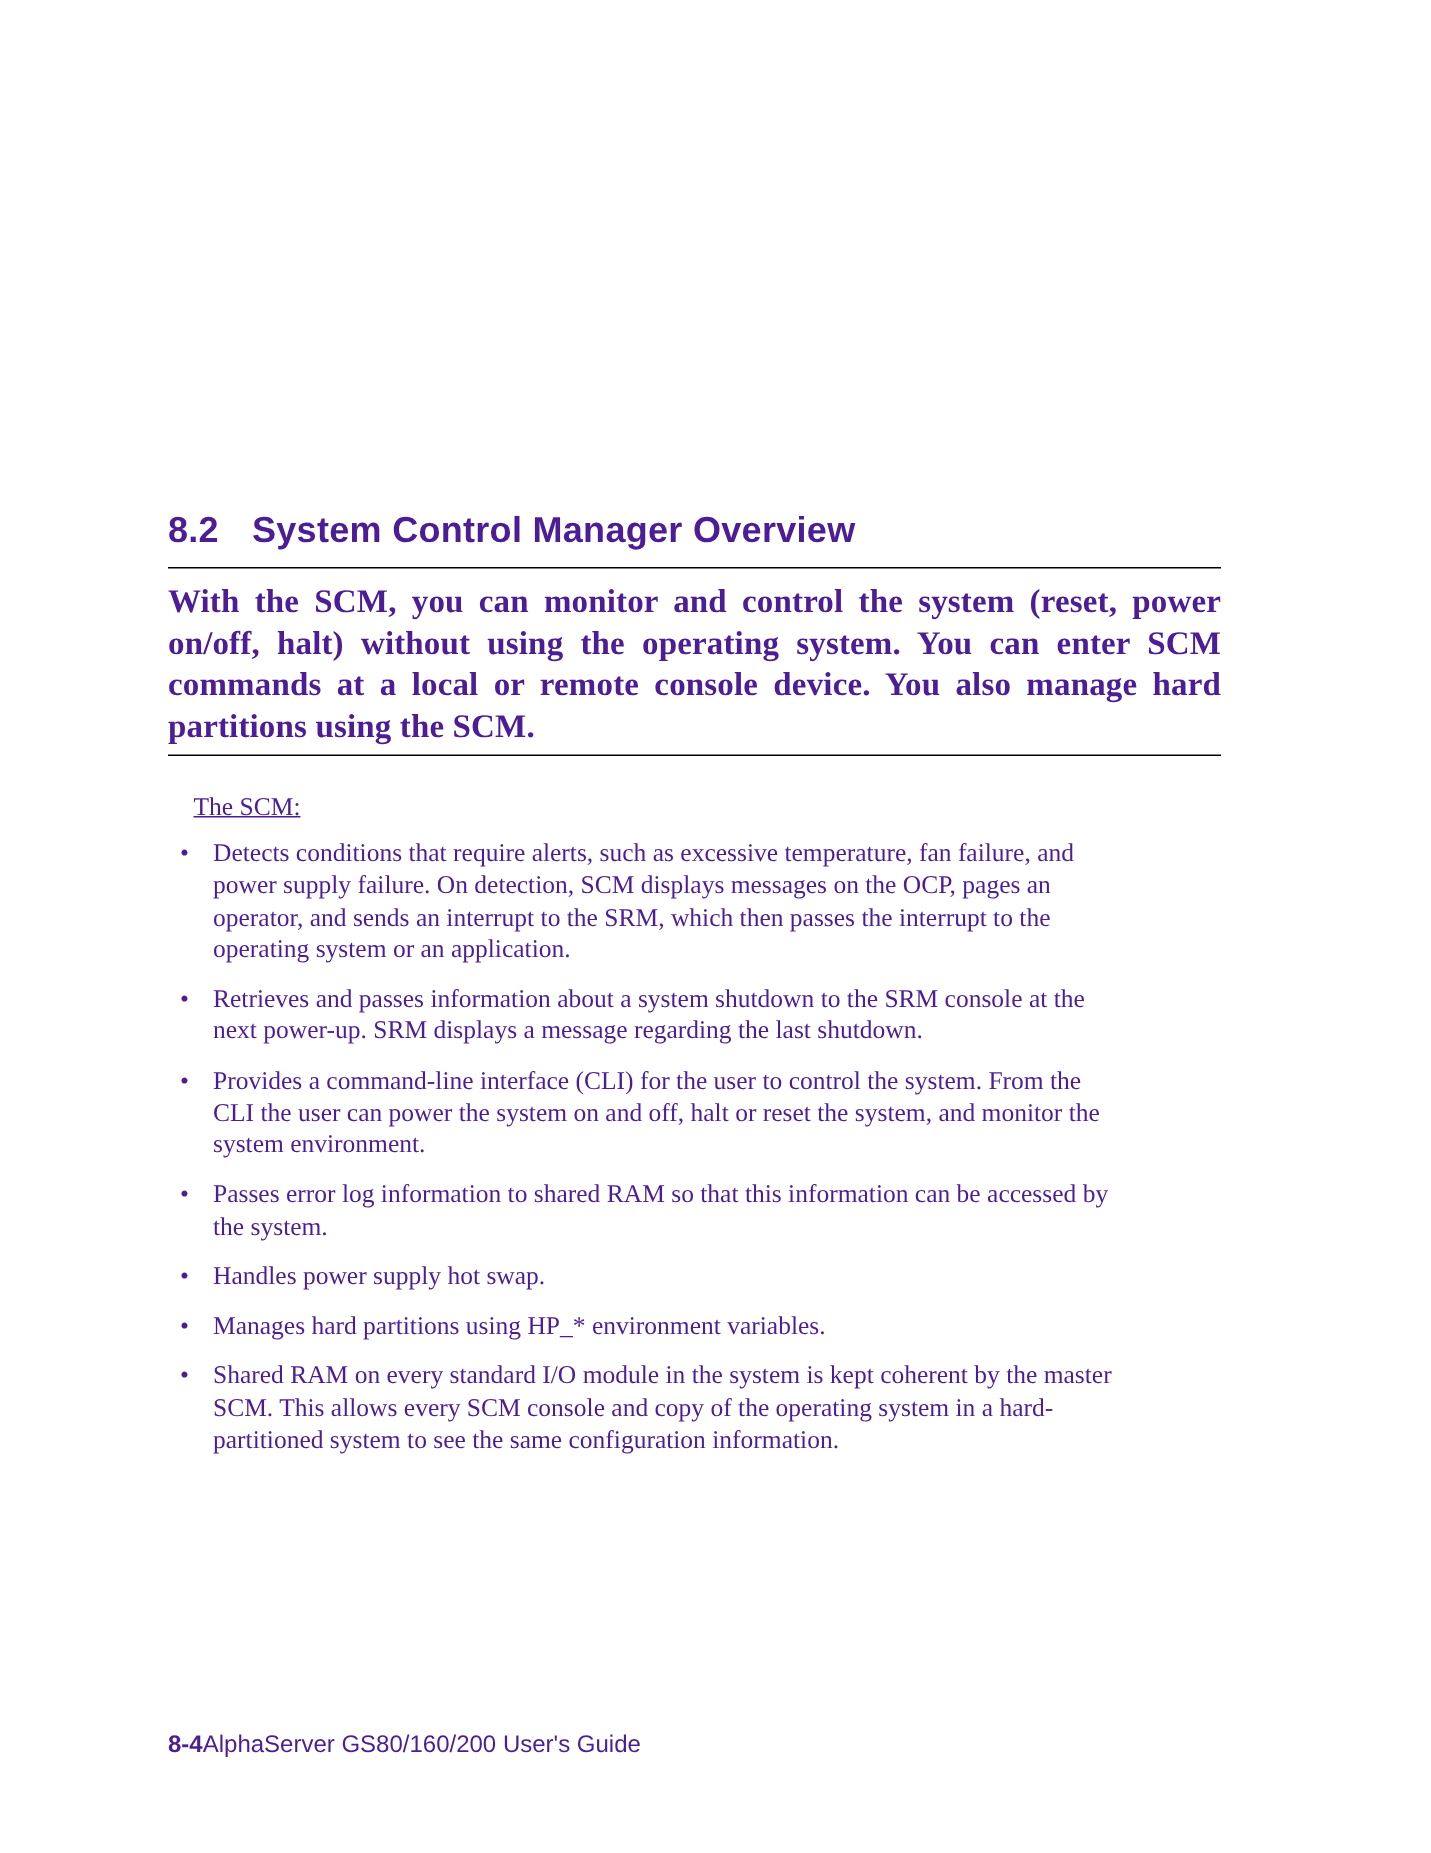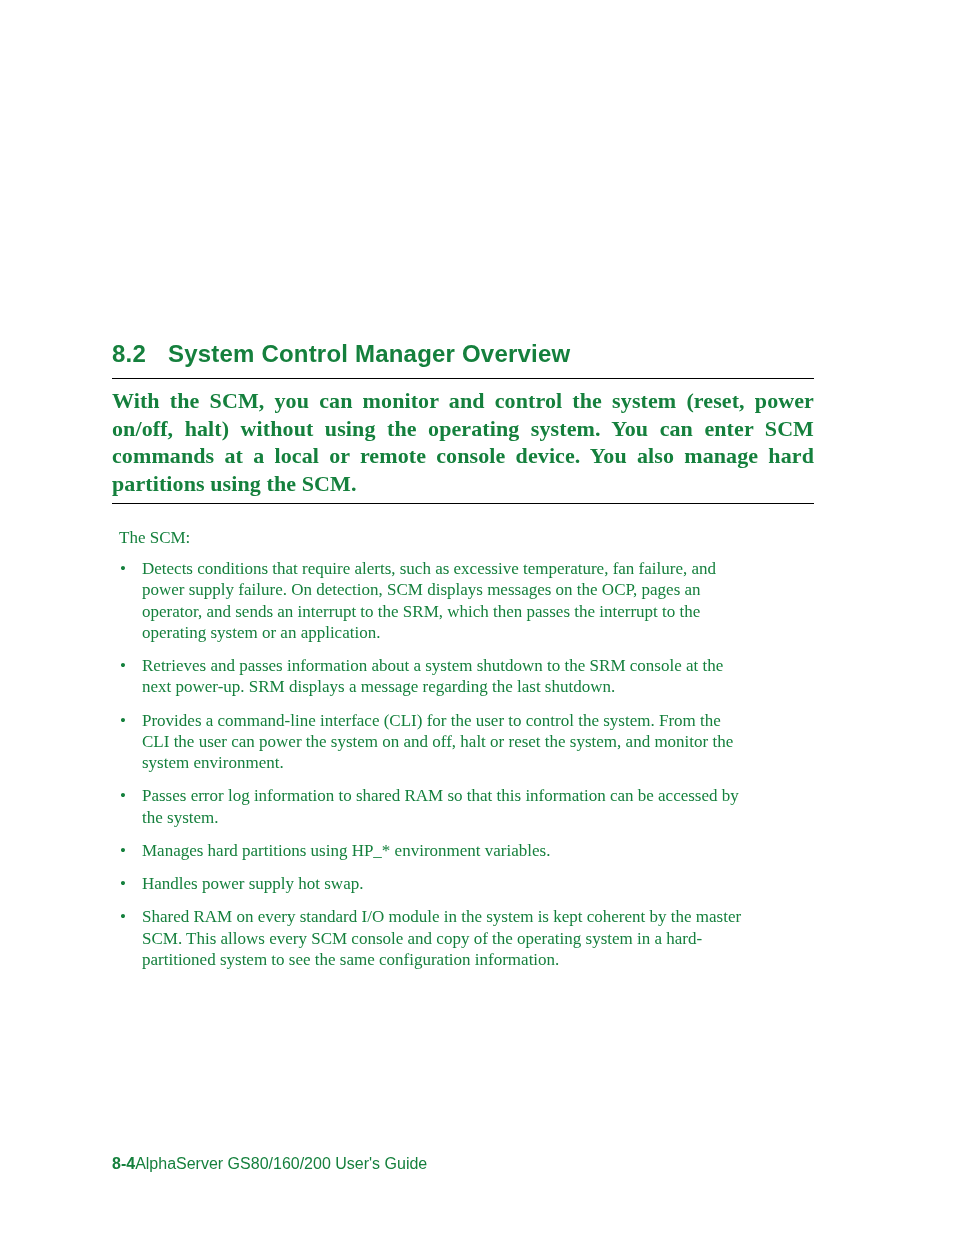--- a/index.html
+++ b/index.html
@@ -1,37 +1,37 @@
 <!DOCTYPE html>
 <html><head>
 <meta charset="utf-8">
 <style>
   html,body{margin:0;padding:0;background:#fff;}
   .page{
     width:954px;height:1235px;
     box-sizing:border-box;
     padding:340px 140px 0 112px;
     font-family:"Century Schoolbook","New Century Schoolbook","Georgia",serif;
-    color:#15803d;position:relative;
+    color:#4c1d95;position:relative;
   }
   .section-heading{
     font-family:"Century Gothic","Avant Garde",Futura,sans-serif;
     font-weight:bold;
     font-size:24px;
     letter-spacing:.2px;
     margin:0 0 10px 0;
   }
   .section-num{display:inline-block;margin-right:22px;}
   hr.rule{border:none;border-top:1.5px solid #000;margin:6px 0;}
   .intro{
     font-weight:bold;text-align:justify;
     font-size:22px;line-height:1.25;
     margin:8px 0 4px 0;letter-spacing:.1px;
   }
-  .lead{font-size:17px;margin:24px 0 6px 7px;}
+  .lead{font-size:17px;margin:24px 0 6px 17px;text-decoration:underline;}
   ul.bullets{list-style:none;padding:0;margin:0;}
   ul.bullets li{
     position:relative;padding-left:22px;margin:10px 0 12px 8px;
     font-size:17px;line-height:1.25;max-width:600px;
   }
   ul.bullets li::before{
     content:"•";position:absolute;left:0;top:0;font-size:17px;
   }
   .footer{
     position:absolute;left:112px;bottom:62px;
@@ -55,22 +55,22 @@
 
   <hr class="rule">
 
   <p class="lead">The SCM:</p>
 
   <ul class="bullets">
     <li>Detects conditions that require alerts, such as excessive temperature, fan failure, and power supply failure.  On detection, SCM displays messages on the OCP, pages an operator, and sends an interrupt to the SRM, which then passes the interrupt to the operating system or an application.</li>
     <li>Retrieves and passes information about a system shutdown to the SRM console at the next power-up.  SRM displays a message regarding the last shutdown.</li>
     <li>Provides a command-line interface (CLI) for the user to control the system.  From the CLI the user can power the system on and off, halt or reset the system, and monitor the system environment.</li>
     <li>Passes error log information to shared RAM so that this information can be accessed by the system.</li>
+    <li>Handles power supply hot swap.</li>
     <li>Manages hard partitions using HP_* environment variables.</li>
-    <li>Handles power supply hot swap.</li>
     <li>Shared RAM on every standard I/O module in the system is kept coherent by the master SCM.  This allows every SCM console and copy of the operating system in a hard-partitioned system to see the same configuration information.</li>
   </ul>
 
   <div class="footer">
     <span class="pg">8-4</span><span>AlphaServer GS80/160/200 User's Guide</span>
   </div>
 
 </div>
 
 </body></html>

